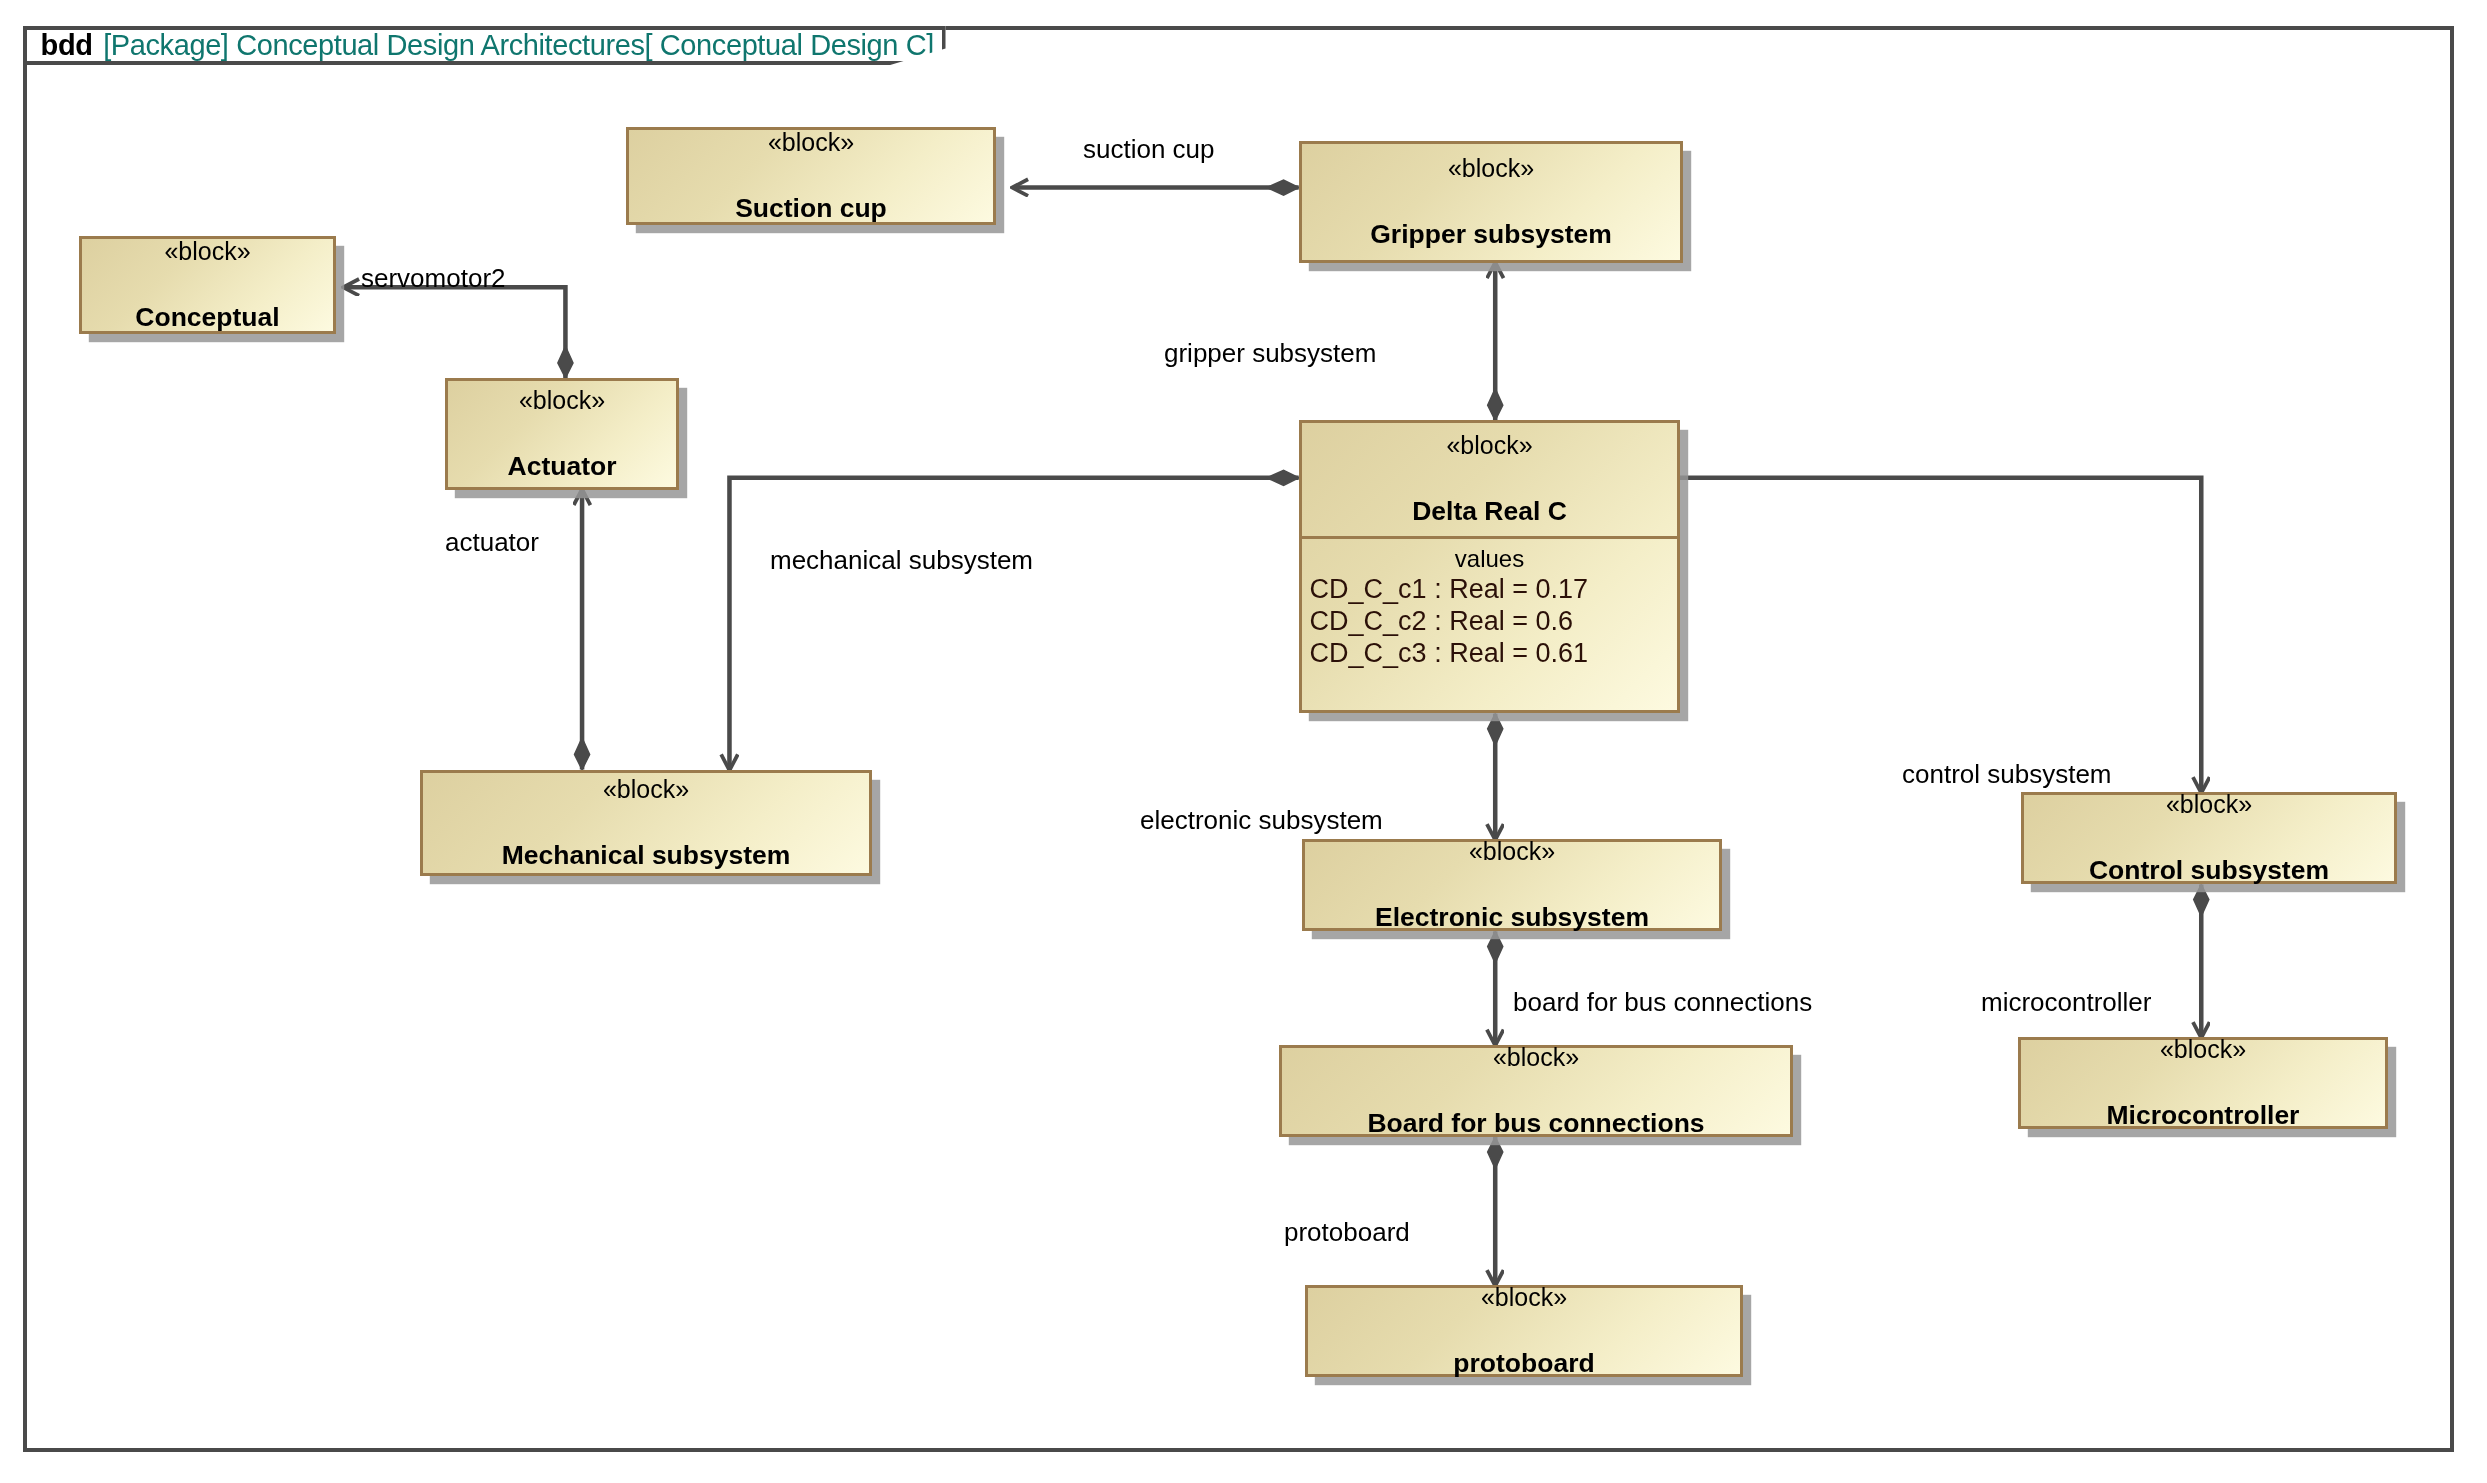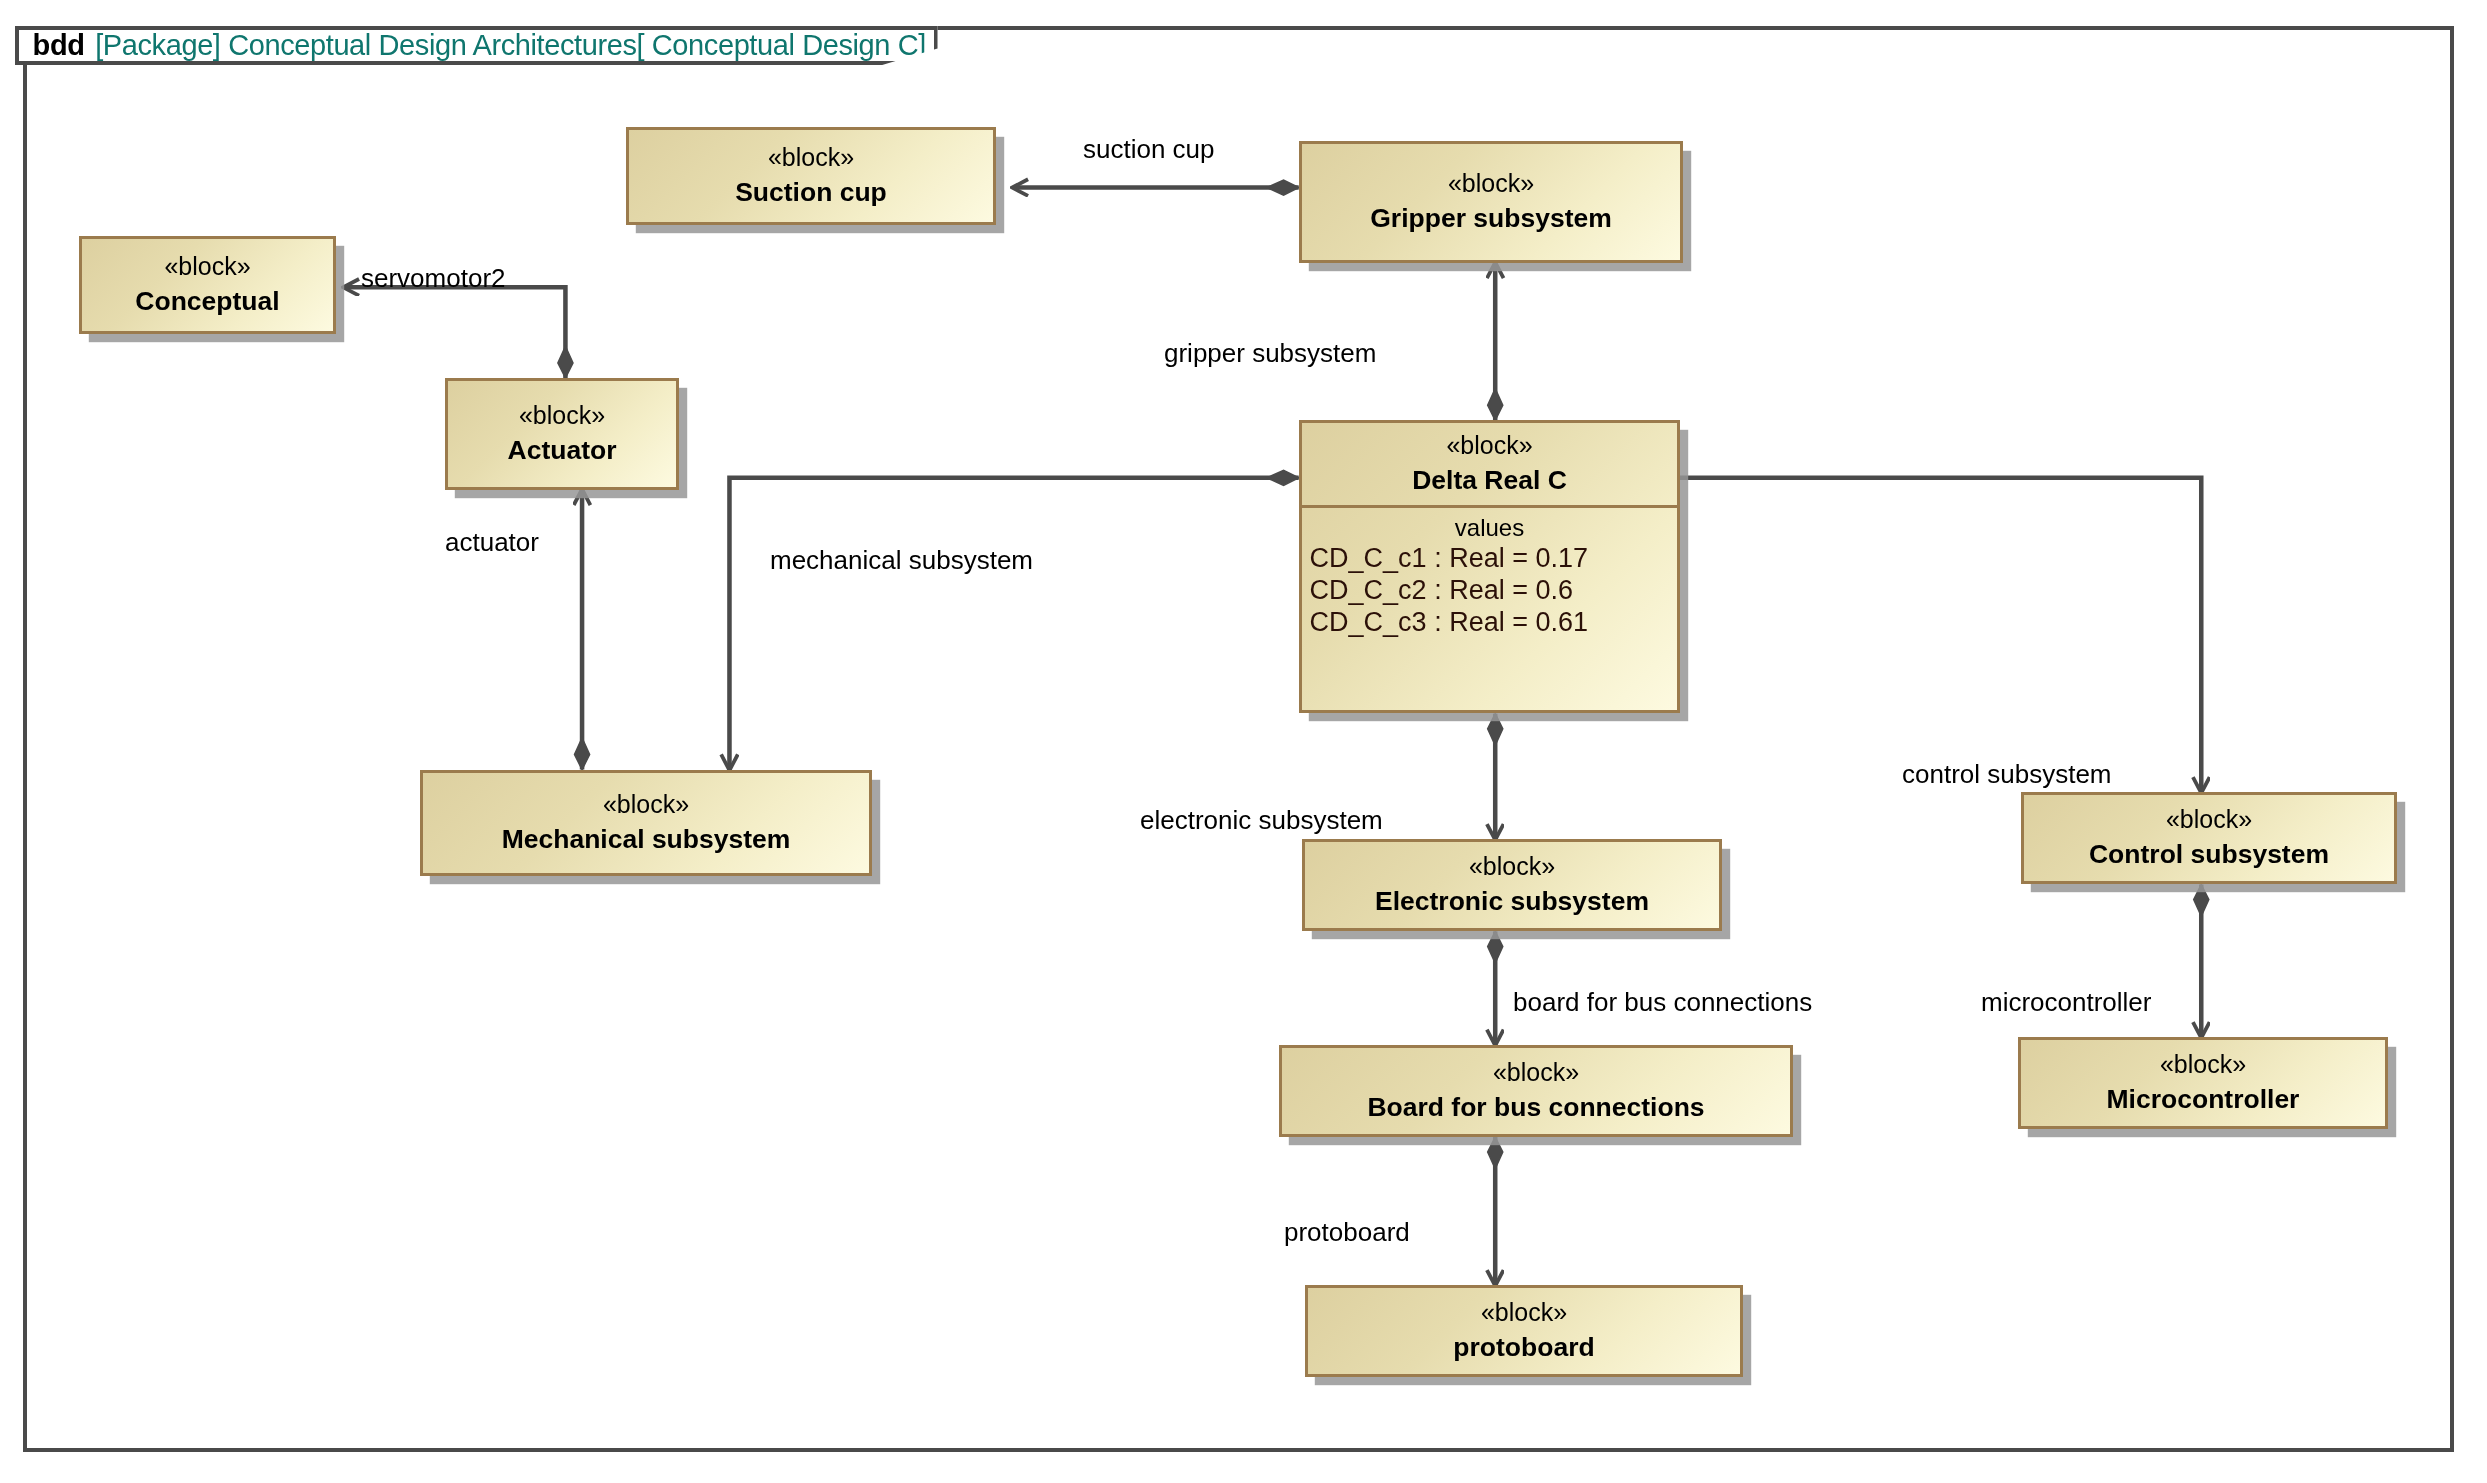--- a/index.html
+++ b/index.html
@@ -5,42 +5,42 @@
   html,body{margin:0;padding:0;background:#ffffff;}
   body{width:2487px;height:1484px;font-family:"Liberation Sans",sans-serif;}
   #root{position:relative;width:2487px;height:1484px;overflow:hidden;background:#fff;}
 
   
   .frame{
     position:absolute;left:23px;top:26px;width:2431px;height:1426px;
     border:4.5px solid #4a4a4a;background:#ffffff;box-sizing:border-box;
   }
   .frame-tab{
-    position:absolute;left:15px;top:26px;height:39px;
+    position:absolute;left:23px;top:26px;height:39px;
     border:4.5px solid #4a4a4a;border-bottom-width:4.5px;
     background:#ffffff;box-sizing:border-box;
     padding:0 7.6px 0 13.6px;
     display:flex;align-items:center;white-space:nowrap;
     clip-path:polygon(0 0, 100% 0, 100% 58%, 94% 100%, 0 100%);
     z-index:5;
   }
   .frame-tab .kind{font-weight:bold;font-size:29px;color:#000;letter-spacing:-0.4px;}
   .frame-tab .rest{font-weight:normal;font-size:29px;color:#0f766e;margin-left:10.6px;letter-spacing:-0.4px;}
 
   
   .block{
     position:absolute;box-sizing:border-box;
     border:3px solid #9b7b4d;
     background:linear-gradient(135deg,#ddd0a0 0%,#e6dcae 35%,#f4eec8 70%,#fdfae0 100%);
     box-shadow:9px 9px 0 -0.8px rgba(150,150,150,0.85);
     z-index:3;
   }
   .block .name-comp{
     display:flex;flex-direction:column;align-items:center;justify-content:center;
-    height:100%;padding:4.5px 9px;box-sizing:border-box;
+    height:100%;padding:4.5px 9px;box-sizing:border-box;gap:31px;
   }
   .block.has-values .name-comp{height:auto;padding:7.6px 9px 9px;}
   .stereo{font-size:25px;color:#000;line-height:1.18;white-space:nowrap;}
   .bname{font-size:26.5px;font-weight:bold;color:#000;line-height:1.2;white-space:nowrap;margin-top:4.5px;}
   .vals-comp{
     border-top:3px solid #9b7b4d;
     padding:4.5px 7.6px 7.6px 7.6px;
     display:flex;flex-direction:column;align-items:flex-start;
   }
   .vals-title{font-size:24px;color:#000;align-self:center;line-height:1.25;}

